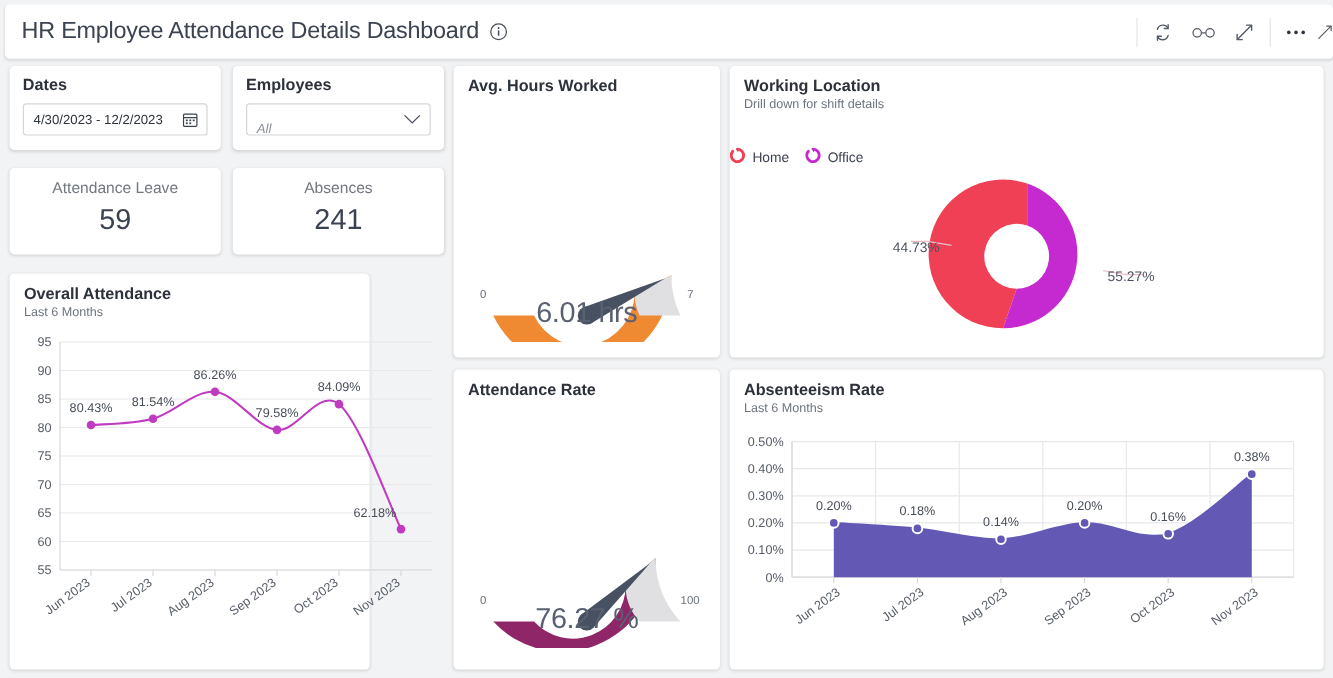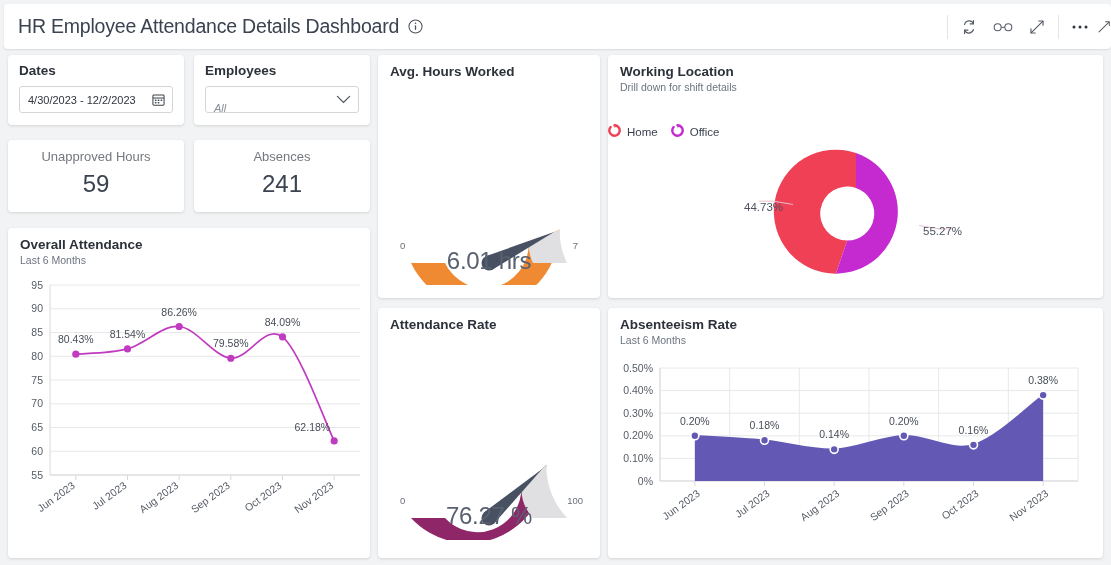--- a/index.html
+++ b/index.html
@@ -87,21 +87,21 @@
   .kpi-label {
     position: absolute; top: 9px; left: 0; width: 100%;
     text-align: center; font-size: 13px; color: #72787f;
   }
   .kpi-value {
     position: absolute; top: 30px; left: 0; width: 100%;
     text-align: center; font-size: 24px; color: #3b4250;
   }
 
   
-  #card-attendance { left: 8px; top: 228px; width: 362px; height: 330px; }
+  #card-attendance { left: 8px; top: 228px; width: 300px; height: 330px; }
   .chart-head { position: absolute; left: 12px; top: 9px; }
 
   
   #card-hours  { left: 378px; top: 55px;  width: 222px; height: 243px; }
   #card-rate   { left: 378px; top: 308px; width: 222px; height: 250px; }
   .gauge-limit {
     position: absolute; font-size: 9.5px; color: #6a6f78;
   }
   .gauge-value {
     position: absolute; left: 0; width: 100%; text-align: center;
@@ -204,21 +204,21 @@
       <span class="val ph">All</span>
       <span class="end">
         <svg width="15" height="9" viewBox="0 0 16 10">
           <path d="M1.2 1.5L8 8.2l6.8-6.7" fill="none" stroke="#4a505c" stroke-width="1.25" stroke-linecap="round"></path>
         </svg>
       </span>
     </div>
   </div>
 
   <div class="card" id="kpi-unapproved">
-    <div class="kpi-label">Unapproved Hours</div>
+    <div class="kpi-label">Attendance Leave</div>
     <div class="kpi-value">59</div>
   </div>
   <div class="card" id="kpi-absences">
     <div class="kpi-label">Absences</div>
     <div class="kpi-value">241</div>
   </div>
 
   <div class="card" id="card-attendance">
     <div class="chart-head">
       <div class="card-title">Overall Attendance</div>

